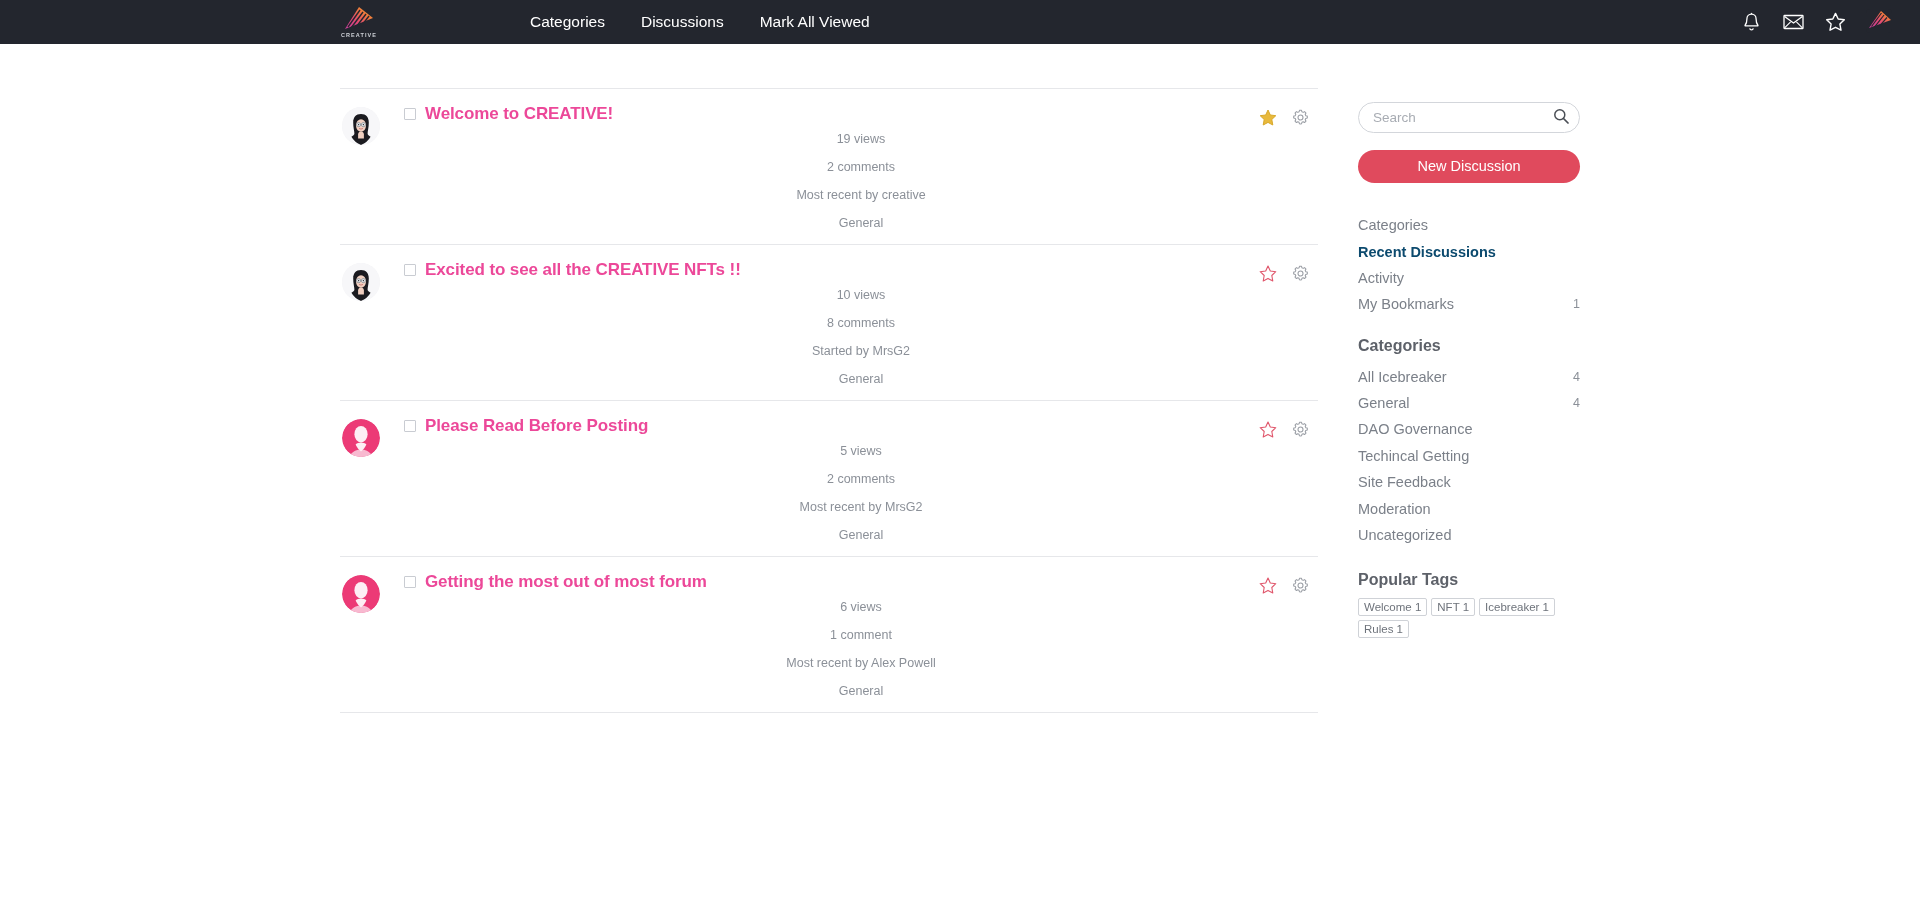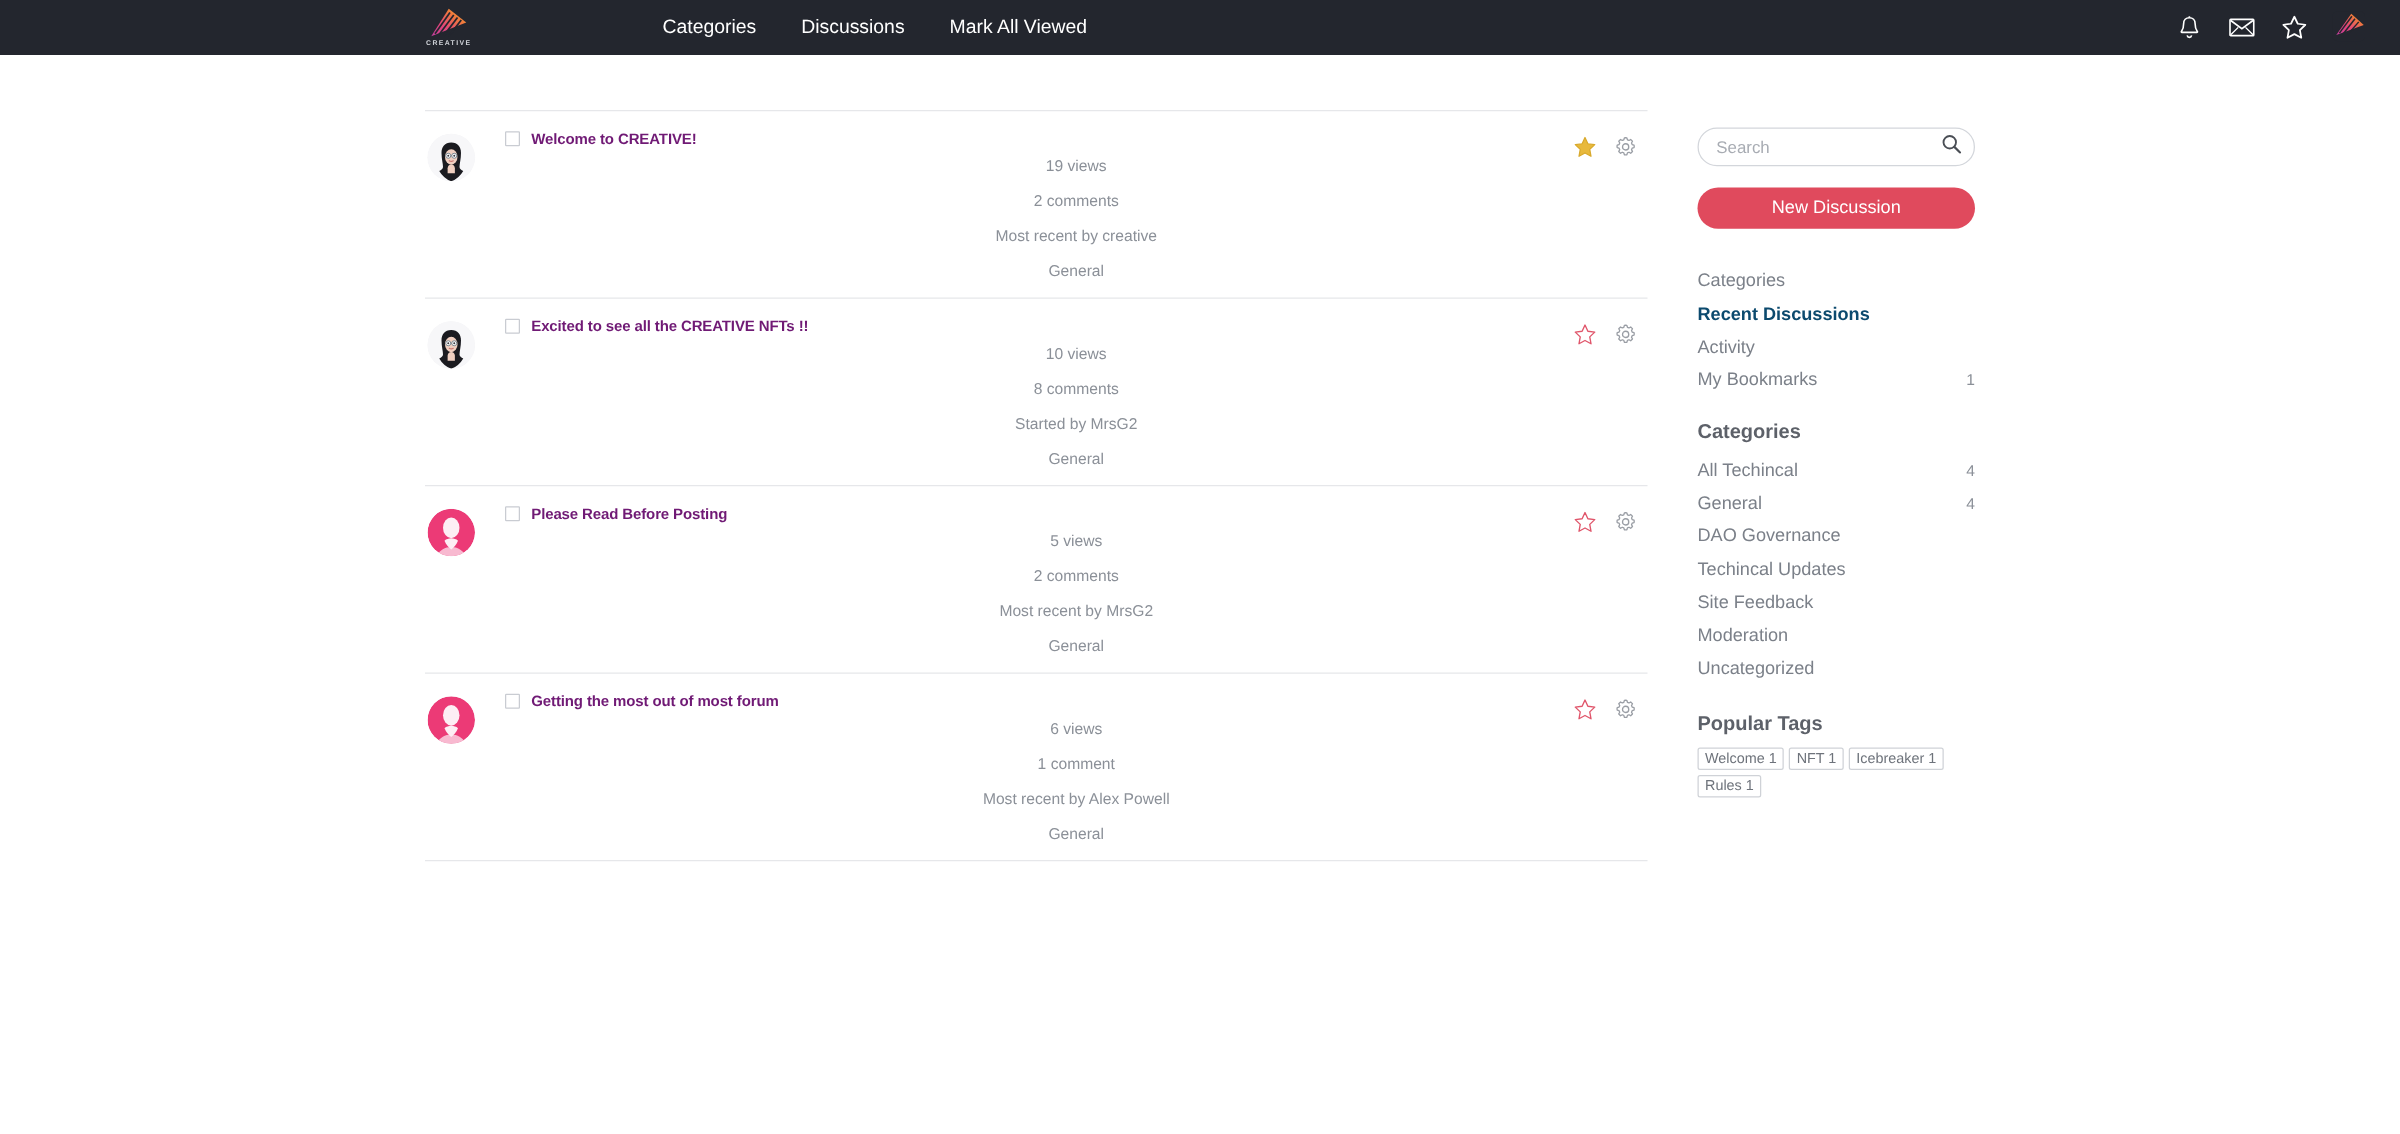--- a/index.html
+++ b/index.html
@@ -138,23 +138,23 @@
   }
   .row-check {
     width: 12px; height: 12px;
     border: 1.5px solid #c9ccd2;
     background: #fff;
     flex: 0 0 12px;
     cursor: pointer;
     border-radius: 1px;
   }
   .row-title {
-    font-size: 12px;
+    font-size: 17px;
     font-weight: bold;
-    color: #701a75;
+    color: #ec4899;
     letter-spacing: -0.1px;
     cursor: pointer;
     white-space: nowrap;
   }
   .row-meta {
     margin-top: 8px;
     margin-left: 0px;
     display: flex;
     align-items: center;
     gap: 14px;
@@ -579,33 +579,33 @@
       <div class="nav-item">
         <span>My Bookmarks</span>
         <span class="nav-count">1</span>
       </div>
     </div>
 
     <div class="side-heading">Categories</div>
 
     <div class="cat-list">
       <div class="cat-item">
-        <span>All Techincal</span>
+        <span>All Icebreaker</span>
         <span class="cat-count">4</span>
       </div>
       <div class="cat-item">
         <span>General</span>
         <span class="cat-count">4</span>
       </div>
       <div class="cat-item">
         <span>DAO Governance</span>
         <span class="cat-count"></span>
       </div>
       <div class="cat-item">
-        <span>Techincal Updates</span>
+        <span>Techincal Getting</span>
         <span class="cat-count"></span>
       </div>
       <div class="cat-item">
         <span>Site Feedback</span>
         <span class="cat-count"></span>
       </div>
       <div class="cat-item">
         <span>Moderation</span>
         <span class="cat-count"></span>
       </div>

